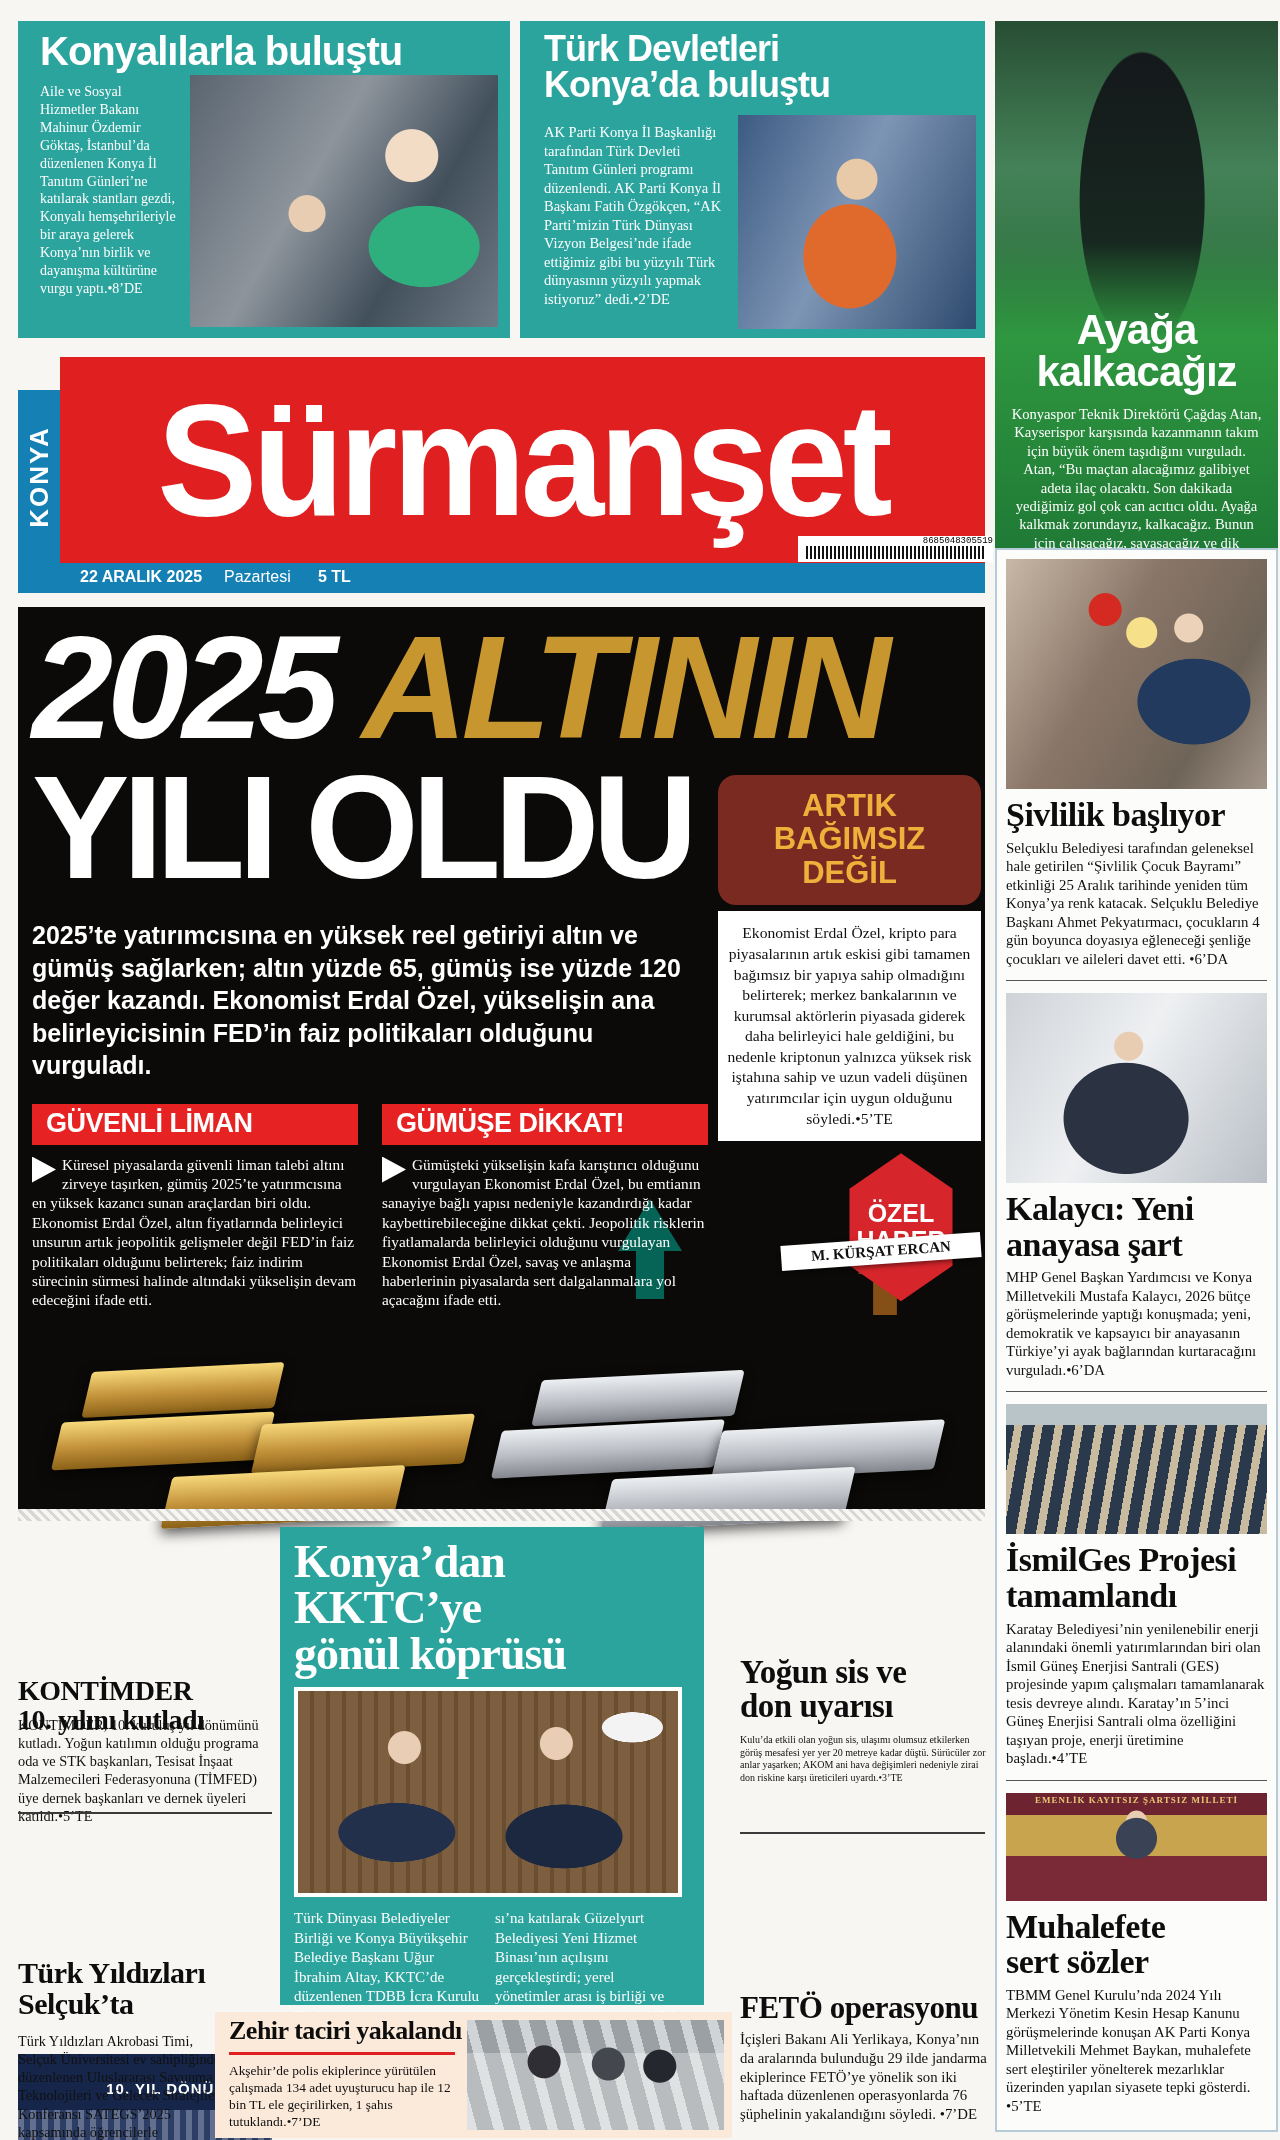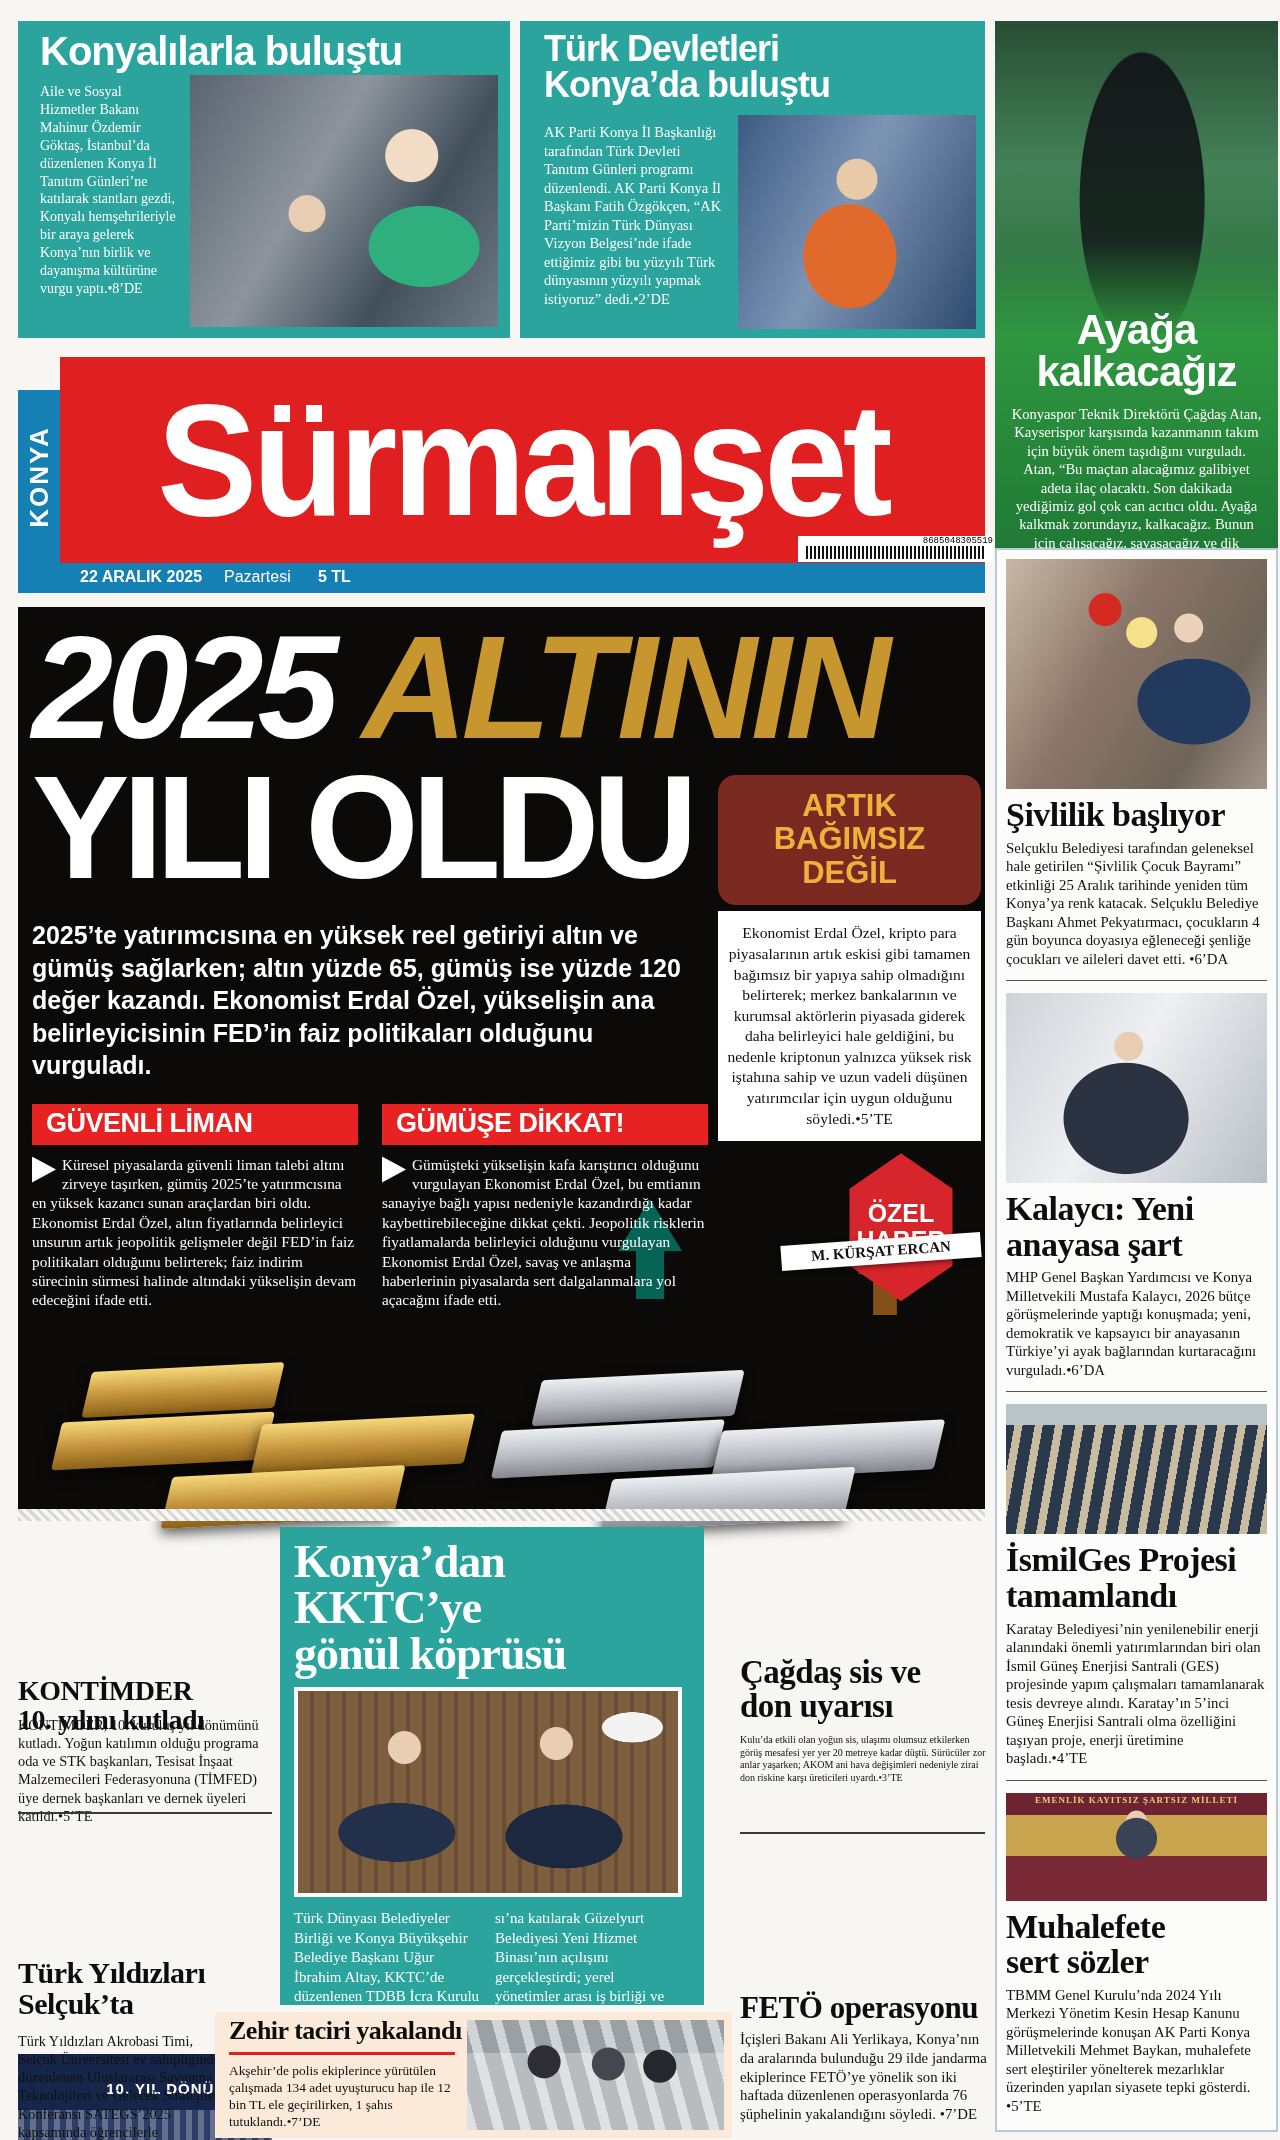--- a/index.html
+++ b/index.html
@@ -320,21 +320,21 @@
   </div>
 
   <div id="zehir" class="abs">
     <div id="zehir-head" class="serifhead">Zehir taciri yakalandı</div>
     <div id="zehir-rule"></div>
     <div id="zehir-body" class="serifbody">Akşehir’de polis ekiplerince yürütülen çalışmada 134 adet uyuşturucu hap ile 12 bin TL ele geçirilirken, 1 şahıs tutuklandı.•7’DE</div>
     <div id="zehir-photo" class="ph"></div>
   </div>
 
   <div id="fog-head" class="abs serifhead">
-    <span style="display:block">Çağdaş sis ve</span>
+    <span style="display:block">Yoğun sis ve</span>
     <span style="display:block">don uyarısı</span>
   </div>
   <div id="fog-body" class="abs serifbody">Kulu’da etkili olan yoğun sis, ulaşımı olumsuz etkilerken görüş mesafesi yer yer 20 metreye kadar düştü. Sürücüler zor anlar yaşarken; AKOM ani hava değişimleri nedeniyle zirai don riskine karşı üreticileri uyardı.•3’TE</div>
   <div id="div-fog" class="abs"></div>
 
   <div id="feto-head" class="abs serifhead">FETÖ operasyonu</div>
   <div id="feto-body" class="abs serifbody">İçişleri Bakanı Ali Yerlikaya, Konya’nın da aralarında bulunduğu 29 ilde jandarma ekiplerince FETÖ’ye yönelik son iki haftada düzenlenen operasyonlarda 76 şüphelinin yakalandığını söyledi. •7’DE</div>
 
   <div id="sidebar" class="abs">
     <div class="sb-photo ph" id="sb1-photo"></div>

